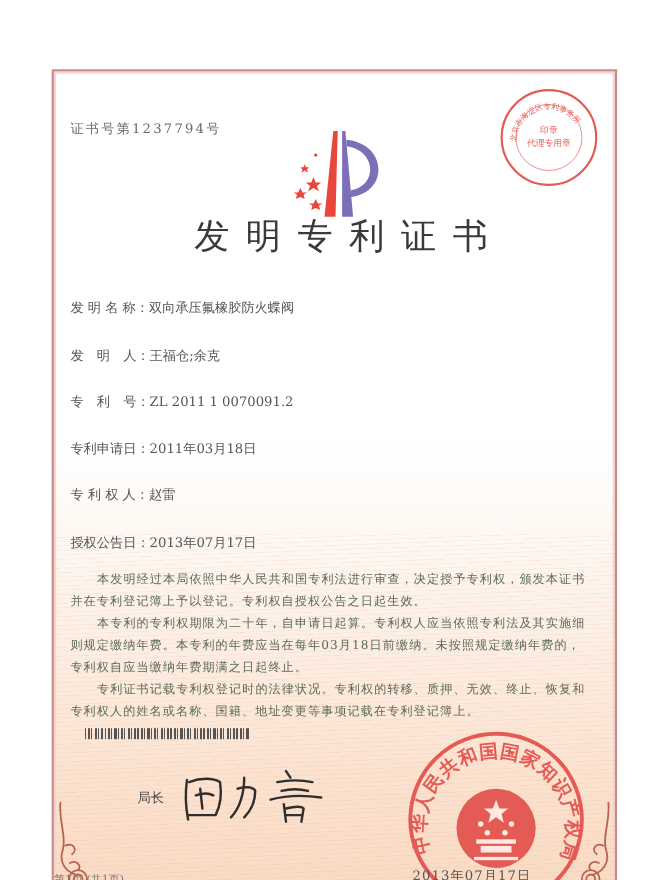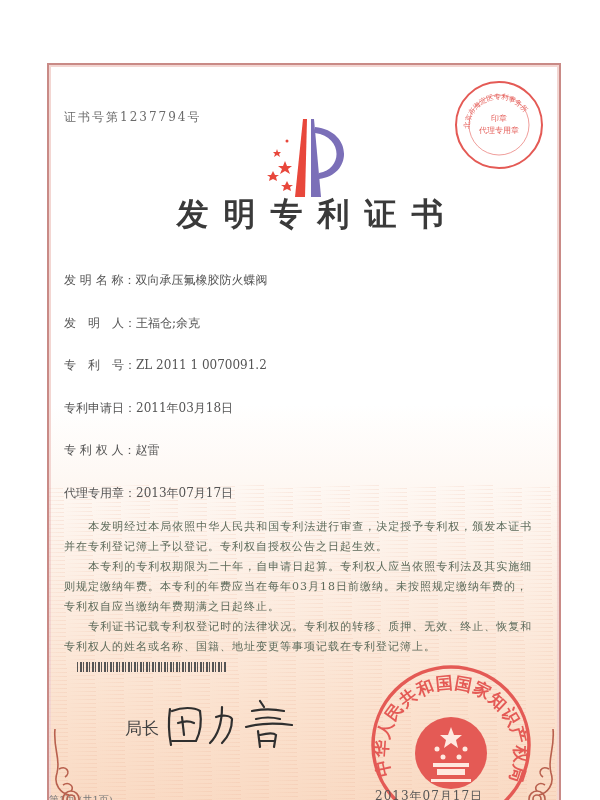--- a/index.html
+++ b/index.html
@@ -31,37 +31,37 @@
   .agency-seal .ring-text {
     position:absolute; inset:0;
   }
   .agency-seal .center {
     position:absolute; left:0; right:0; top:30px; text-align:center; font-size:8px; color:#e45a55; line-height:12px;
   }
   .logo { position:absolute; left:212px; top:48px; width:90px; height:90px; }
   .title {
     position:absolute; left:12px; right:0; top:128px; text-align:center;
     font-family: "DejaVu Sans", sans-serif;
-    font-size:32px; letter-spacing:15px; color:#3a3a3a; padding-left:15px;font-weight:bold;
+    font-size:32px; letter-spacing:15px; color:#3a3a3a; padding-left:15px;
   }
   .field {
     position:absolute; left:15px; font-size:12px; color:#555; white-space:nowrap;
   }
   .field .label { letter-spacing:0; display:inline-block;text-align:center; }
   .body-text {
     position:absolute; left:15px; width:470px; font-size:11px; color:#5c6a5a; line-height:20px;
     font-family: "DejaVu Serif", serif; letter-spacing:1px;
   }
   .body-text p { margin:0; text-indent:2.2em; }
   .barcode {
     position:absolute; left:28px; top:597px; width:150px; height:10px;
     background: repeating-linear-gradient(90deg, #555 0px, #555 1px, transparent 1px, transparent 3px, #555 3px, #555 5px, transparent 5px, transparent 6px);
   }
   .director-label {
-    position:absolute; left:76px; top:652px; font-family:Liberation Sans, sans-serif; font-size:17px; color:#444;
+    position:absolute; left:76px; top:652px; font-family:Liberation Sans, sans-serif; font-size:12px; color:#444;
   }
   .signature {
     position:absolute; left:113px; top:630px; width:140px; height:55px;
   }
   .official-seal {
     position:absolute; left:312px; top:590px; width:180px; height:180px;
   }
   .seal-date {
     position:absolute; left:326px; top:723px; font-size:12px; color:#555; letter-spacing:1px;
   }
@@ -121,21 +121,21 @@
   <div class="field" style="top:292px">
     <span class="label">专　利　号：</span><span>ZL 2011 1 0070091.2</span>
   </div>
   <div class="field" style="top:335px">
     <span class="label">专利申请日：</span><span>2011年03月18日</span>
   </div>
   <div class="field" style="top:377px">
     <span class="label">专 利 权 人：</span><span>赵雷</span>
   </div>
   <div class="field" style="top:420px">
-    <span class="label">代理专用章：</span><span>2013年07月17日</span>
+    <span class="label">授权公告日：</span><span>2013年07月17日</span>
   </div>
 
   <div class="body-text" style="top:452px">
     <p>本发明经过本局依照中华人民共和国专利法进行审查，决定授予专利权，颁发本证书并在专利登记簿上予以登记。专利权自授权公告之日起生效。</p>
     <p>本专利的专利权期限为二十年，自申请日起算。专利权人应当依照专利法及其实施细则规定缴纳年费。本专利的年费应当在每年03月18日前缴纳。未按照规定缴纳年费的，专利权自应当缴纳年费期满之日起终止。</p>
     <p>专利证书记载专利权登记时的法律状况。专利权的转移、质押、无效、终止、恢复和专利权人的姓名或名称、国籍、地址变更等事项记载在专利登记簿上。</p>
   </div>
 
   <div class="barcode"></div>
 

